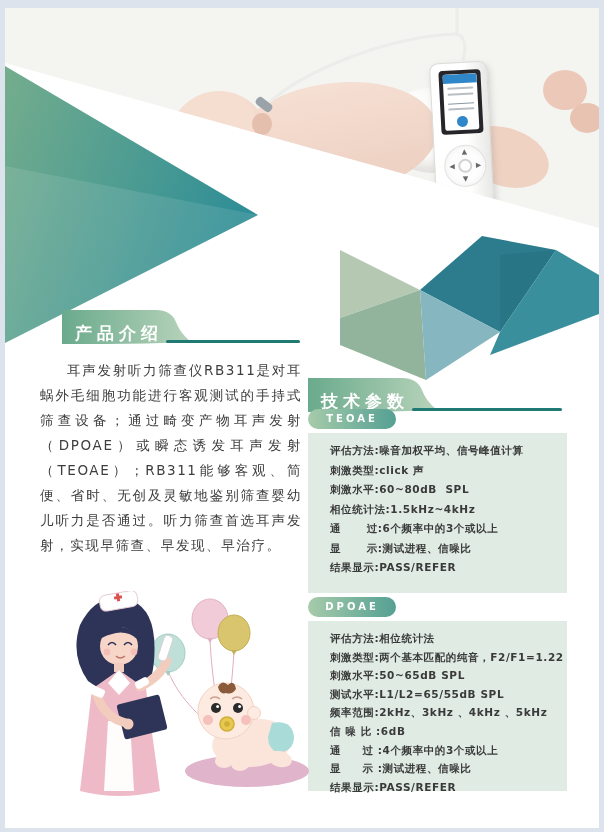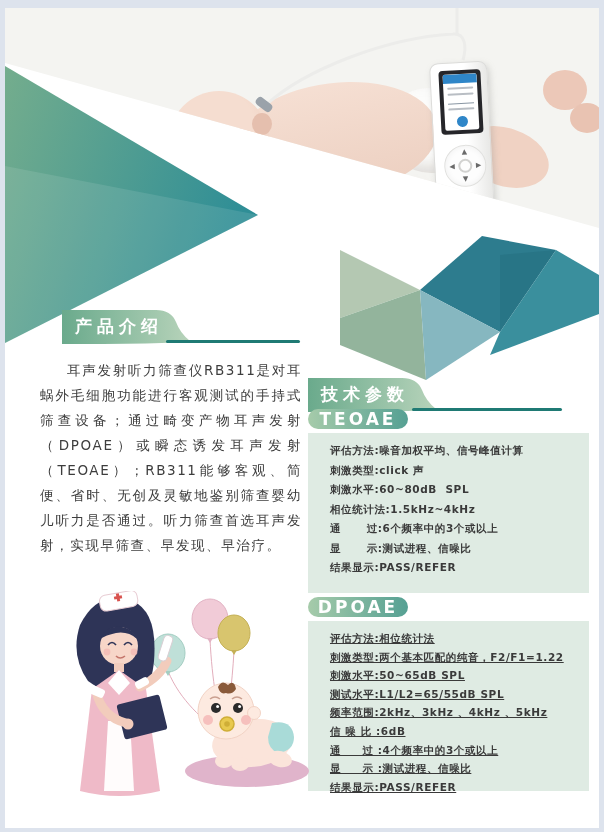--- a/index.html
+++ b/index.html
@@ -46,32 +46,32 @@
   .dock { position:absolute; left:420px; top:204px; width:70px; height:28px; background:linear-gradient(180deg,#f2f2f0,#dfdfdc); border-radius:6px 6px 4px 4px; box-shadow:0 3px 4px rgba(160,160,155,.4); transform:rotate(-2deg); }
   .dock-led { position:absolute; left:24px; top:9px; width:22px; height:7px; background:#7ac174; border-radius:3px; border:1px solid #5ea45c; }
 
   
   .wedge-svg { position:absolute; left:0; top:58px; }
   .cube-svg { position:absolute; left:335px; top:192px; }
 
   
   .sec { position:absolute; }
   .sec-label-svg { position:absolute; left:0; top:0; }
-  .sec-title { position:absolute; left:13px; top:5px; color:#ffffff; font-size:17px; font-weight:bold; letter-spacing:5px; white-space:nowrap; }
+  .sec-title { position:absolute; left:13px; top:12px; color:#ffffff; font-size:17px; font-weight:bold; letter-spacing:5px; white-space:nowrap; }
   .sec-line { position:absolute; height:3px; background:#1f7a74; border-radius:2px; }
 
   
   .intro-body { position:absolute; left:35px; top:350px; width:262px; font-size:13.5px; line-height:25px; color:#3d3d3d; letter-spacing:1.6px; text-align:justify; text-indent:2em; font-weight:500; }
 
   
-  .pill { position:absolute; width:100px; height:20px; border-radius:10px; background:linear-gradient(90deg,#a6cbaa,#55a093); color:#ffffff; font-size:17px; font-weight:bold; letter-spacing:3px; text-align:center; line-height:20px; }
-  .panel { position:absolute; width:281px; background:#dfebe3; padding:8px 6px 6px 22px; }
+  .pill { position:absolute; width:88px; height:20px; border-radius:10px; background:linear-gradient(90deg,#a6cbaa,#55a093); color:#ffffff; font-size:10px; font-weight:bold; letter-spacing:3px; text-align:center; line-height:20px; }
+  .panel { position:absolute; width:259px; background:#dfebe3; padding:8px 6px 6px 22px; }
   .panel .row { font-size:10.5px; font-weight:600; color:#3a3a3a; letter-spacing:0.6px; white-space:pre; }
   .panel-teoae .row { line-height:19.5px; }
-  .panel-dpoae .row { line-height:18.6px;text-decoration:underline; }
+  .panel-dpoae .row { line-height:18.6px; }
 
   
   .nurse-svg { position:absolute; left:35px; top:583px; }
 </style>
 </head>
 <body>
 
 <div class="page">
 
   <div class="photo">

